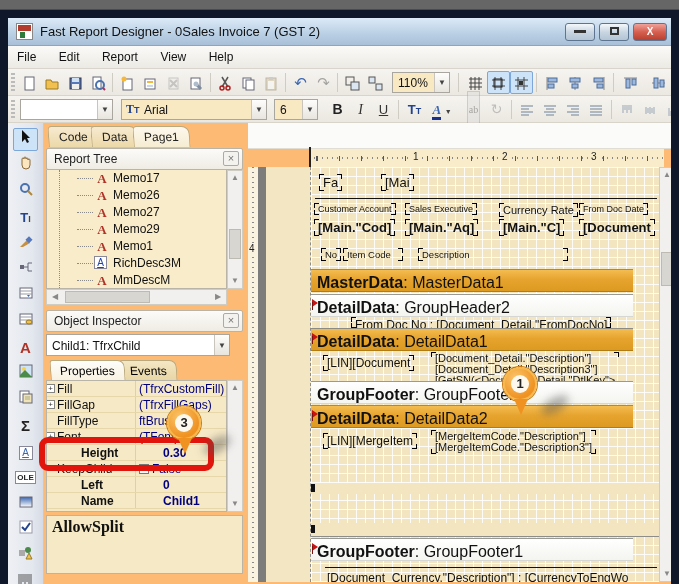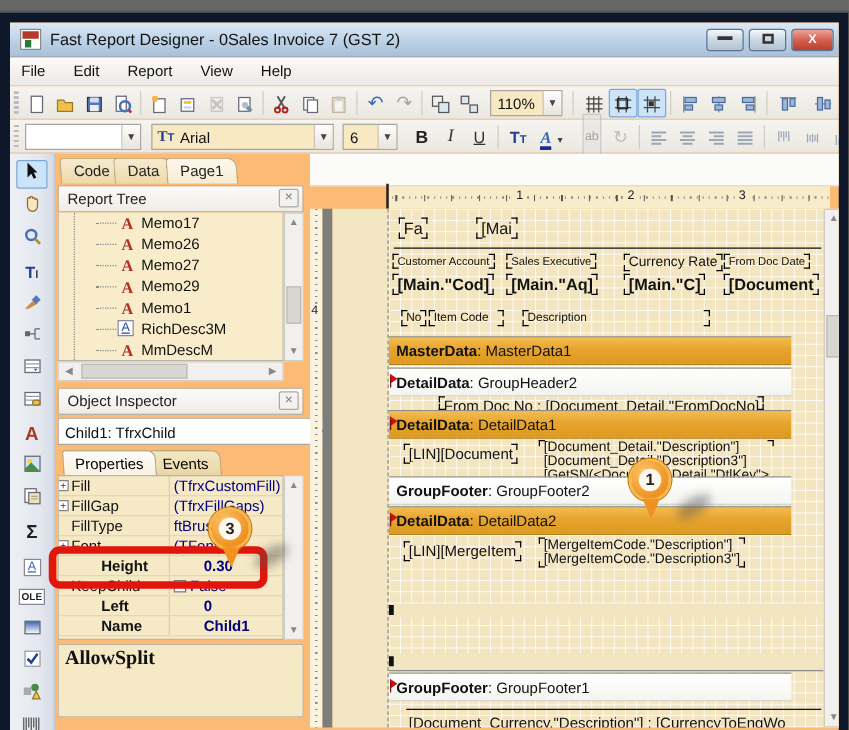--- a/index.html
+++ b/index.html
@@ -51,21 +51,21 @@
   .tvline{position:absolute;left:30px;top:0;height:100%;border-left:1px dotted #8a8a8a;}
   .tico{position:absolute;left:48px;top:1px;width:14px;text-align:center;}
   .trow .lbl{position:absolute;left:66px;top:1px;}
   .rico{position:absolute;left:47px;top:1px;width:13px;height:13px;background:#fff;border:1px solid #889;color:#2244aa;font-size:10px;line-height:12px;text-align:center;text-decoration:underline;}
   .vscroll{position:absolute;width:16px;background:#f1f0ee;border:1px solid #cfccc4;}
   .sarr{position:absolute;left:0;width:14px;height:14px;color:#888;font-size:8px;text-align:center;line-height:14px;}
   .sthumb{position:absolute;left:1px;width:12px;background:#d8d6d0;border:1px solid #bdbab2;}
   .hscroll{position:absolute;height:16px;background:#f1f0ee;border:1px solid #cfccc4;}
   .hthumb{position:absolute;top:1px;height:12px;background:#d8d6d0;border:1px solid #bdbab2;}
   
-  #oi-combo{left:38px;top:316px;width:219px;}
+  #oi-combo{left:38px;top:316px;width:184px;}
   .minitab{position:absolute;height:20px;padding:3px 9px 0 9px;font-size:12px;background:linear-gradient(#f4e7c4,#e8d6a6);border:1px solid #b9a97f;border-bottom:none;border-radius:3px 7px 0 0;transform:skewX(4deg);}
   .minitab.act{background:linear-gradient(#fefdfa,#f8f2e2);z-index:2;}
   #propgrid{position:absolute;left:38px;top:362px;width:181px;height:132px;background:#f6e9c6;border:1px solid #b9b4a8;overflow:hidden;}
   .prow{position:relative;height:16px;border-bottom:1px solid #e7d7ab;font-size:12px;}
   .prow .pn{position:absolute;left:6px;top:1px;color:#111;}
   .prow .pv{position:absolute;left:92px;top:1px;color:#00007f;white-space:nowrap;}
   .prow .vline{position:absolute;left:88px;top:0;bottom:0;border-left:1px solid #e0d0a4;}
   .prow.b .pn,.prow.b .pv{font-weight:bold;padding-left:24px;}
   .exp{position:absolute;left:-1px;top:3px;width:9px;height:9px;background:#fff;border:1px solid #848480;font-size:8px;line-height:7px;text-align:center;color:#333;}
   .prow .pn.ind{left:10px;}
@@ -80,21 +80,21 @@
   .rnum{position:absolute;top:2px;font-size:10px;color:#222;background:#f8ecca;padding:0 2px;}
   #ruler-zero{position:absolute;left:301px;top:129px;width:2px;height:20px;background:#222;}
   #vruler{position:absolute;left:240px;top:149px;width:10px;height:415px;background:#faf3e0;
     background-image:repeating-linear-gradient(#8a8a8a 0 1px,transparent 1px 5px);background-size:2px 100%;background-repeat:repeat-y;background-position:4px 0;}
   #vrnum{position:absolute;left:241px;top:225px;font-size:10px;color:#222;background:#faf3e0;}
   #graybar{position:absolute;left:250px;top:149px;width:8px;height:415px;background:#7d7d7b;}
   #margin{position:absolute;left:258px;top:149px;width:44px;height:415px;background:#f3e6c2;}
   #page{position:absolute;left:302px;top:149px;width:349px;height:415px;background-color:#f3e5bf;
     background-image:linear-gradient(rgba(255,255,255,.85) 1px,transparent 1px),linear-gradient(90deg,rgba(255,255,255,.85) 1px,transparent 1px);
     background-size:9px 9px;border-left:1px dashed #8d8d8d;overflow:hidden;}
-  .bandh{position:absolute;left:0;width:322px;height:23px;font-size:12px;color:#111;padding:4px 0 0 6px;white-space:nowrap;}
+  .bandh{position:absolute;left:0;width:322px;height:23px;font-size:16px;color:#111;padding:4px 0 0 6px;white-space:nowrap;}
   .bandh.data{background:linear-gradient(#f4bc50,#e6a42e 45%,#dd9a22);border-top:1px solid #8c8c86;border-bottom:1px solid #b07c14;}
   .bandh.plain{background:linear-gradient(#ffffff,#f4f4f0);border-top:1px solid #9a9a94;border-bottom:1px solid #d6d6d2;}
   .flag{position:absolute;left:1px;top:4px;width:0;height:0;border-top:4px solid transparent;border-bottom:4px solid transparent;border-left:6px solid #cc1111;}
   .flag:after{content:"";position:absolute;left:-6px;top:-1px;width:1px;height:8px;background:#7a1010;}
   .freestrip{position:absolute;left:0;width:349px;background:#f3e5bf;}
   
   .mk{position:relative;display:inline-block;padding:1px 4px;background:
     linear-gradient(#000,#000) left top/5px 1px no-repeat,
     linear-gradient(#000,#000) left top/1px 5px no-repeat,
     linear-gradient(#000,#000) right top/5px 1px no-repeat,
@@ -261,21 +261,21 @@
     <div class="combo tan" style="left:266px;width:44px;">
       <span class="cv">6</span>
       <span class="arr">▼</span>
     </div>
     <span class="tb glyph-b" style="left:318px;">B</span>
     <span class="tb glyph-i" style="left:341px;">I</span>
     <span class="tb glyph-u" style="left:364px;">U</span>
     <span class="tsep" style="left:390px;"></span>
     <span class="tb" style="left:395px;color:#23438d;font-weight:bold;font-family:'Liberation Serif',serif;"><span>T<span style="font-size:9px;">T</span></span></span>
     <span class="tb" style="left:418px;width:32px;"><span style="font-family:'Liberation Serif',serif;font-weight:bold;color:#3a66b0;border-bottom:3px solid #1a2f8a;font-style:italic;">A</span> <span style="font-size:7px;color:#444;">▼</span></span>
-    <span class="tb dis" style="left:454px;font-size:10px;"><span style="background:#ddd;border:1px solid #999;padding:12px 1px;">ab</span></span>
+    <span class="tb dis" style="left:454px;font-size:10px;"><span style="background:#ddd;border:1px solid #999;padding:12px 1px;font-family:Liberation Serif, serif;">ab</span></span>
     <span class="tb dis" style="left:477px;color:#777;font-size:14px;"><span>↻</span></span>
     <span class="tsep" style="left:503px;"></span>
     <span class="tb" style="left:508px;"><svg width="13" height="13">
           <path d="M0 2h12 M0 5h8 M0 8h12 M0 11h8" stroke="#9aa7b5" stroke-width="1.5"></path>
         </svg></span>
     <span class="tb" style="left:531px;"><svg width="13" height="13">
           <path d="M0 2h12 M2 5h8 M0 8h12 M2 11h8" stroke="#9aa7b5" stroke-width="1.5"></path>
         </svg></span>
     <span class="tb" style="left:554px;"><svg width="13" height="13">
           <path d="M0 2h12 M4 5h8 M0 8h12 M4 11h8" stroke="#9aa7b5" stroke-width="1.5"></path>

